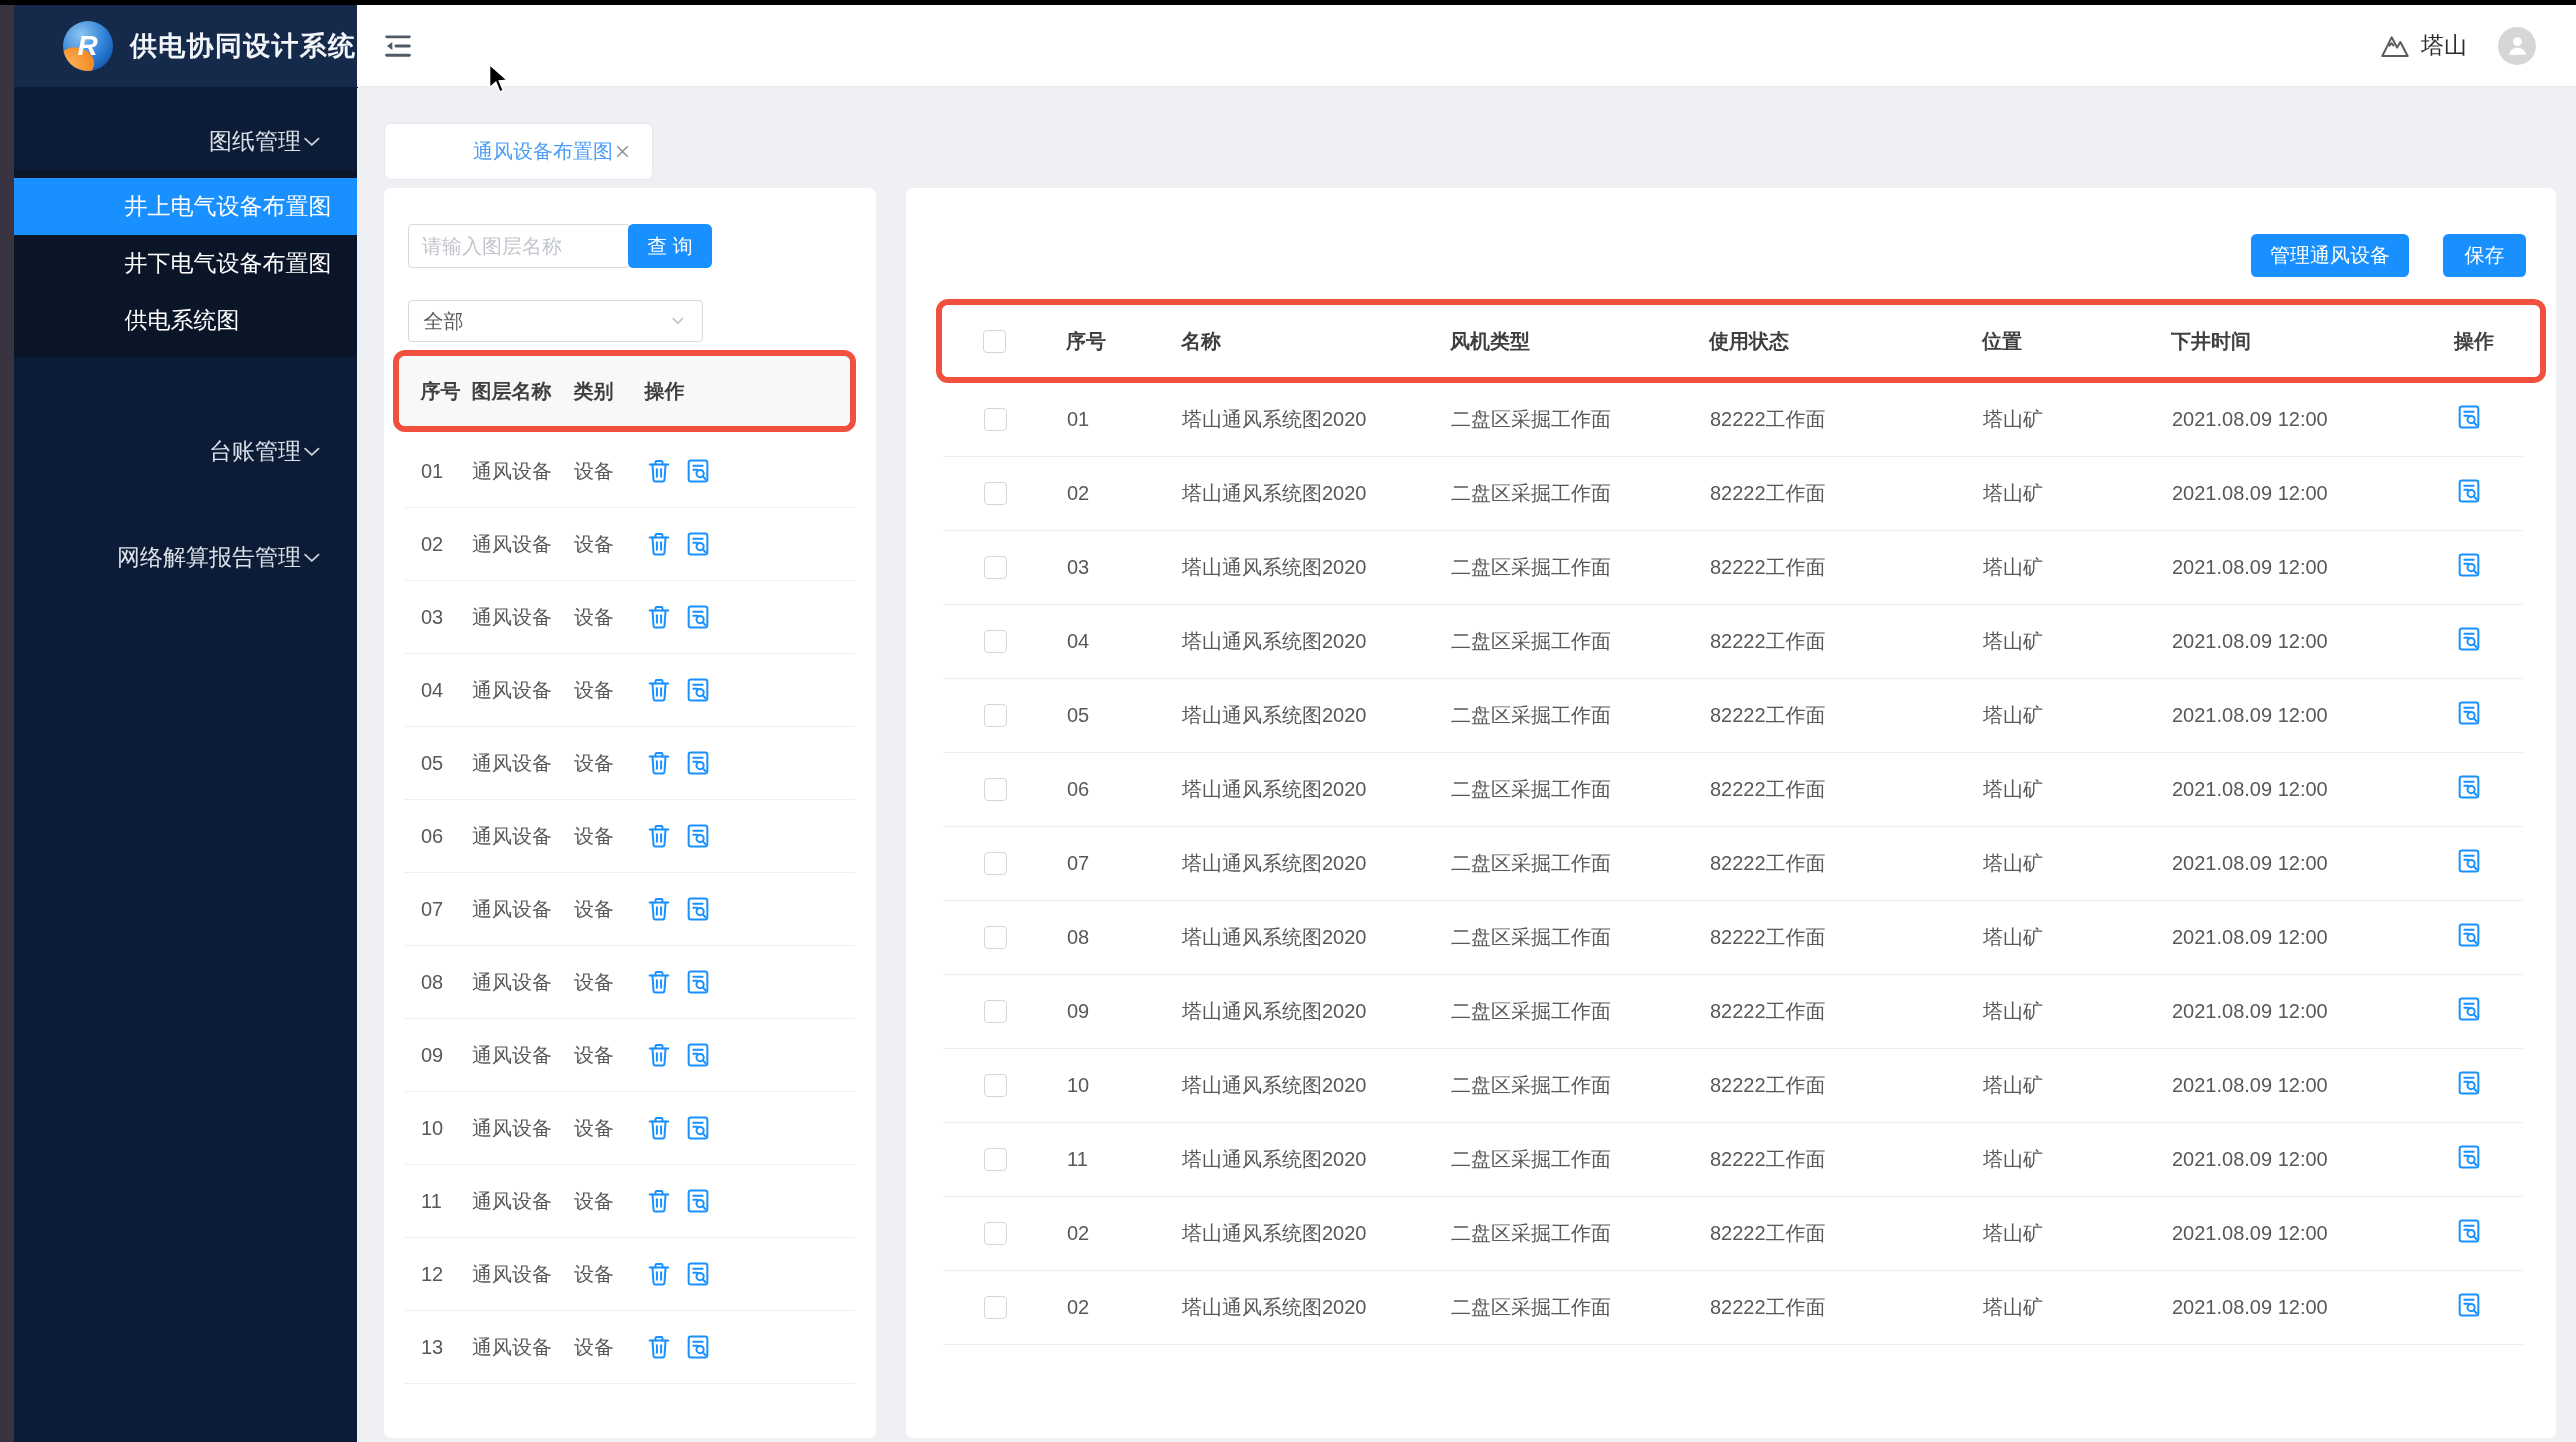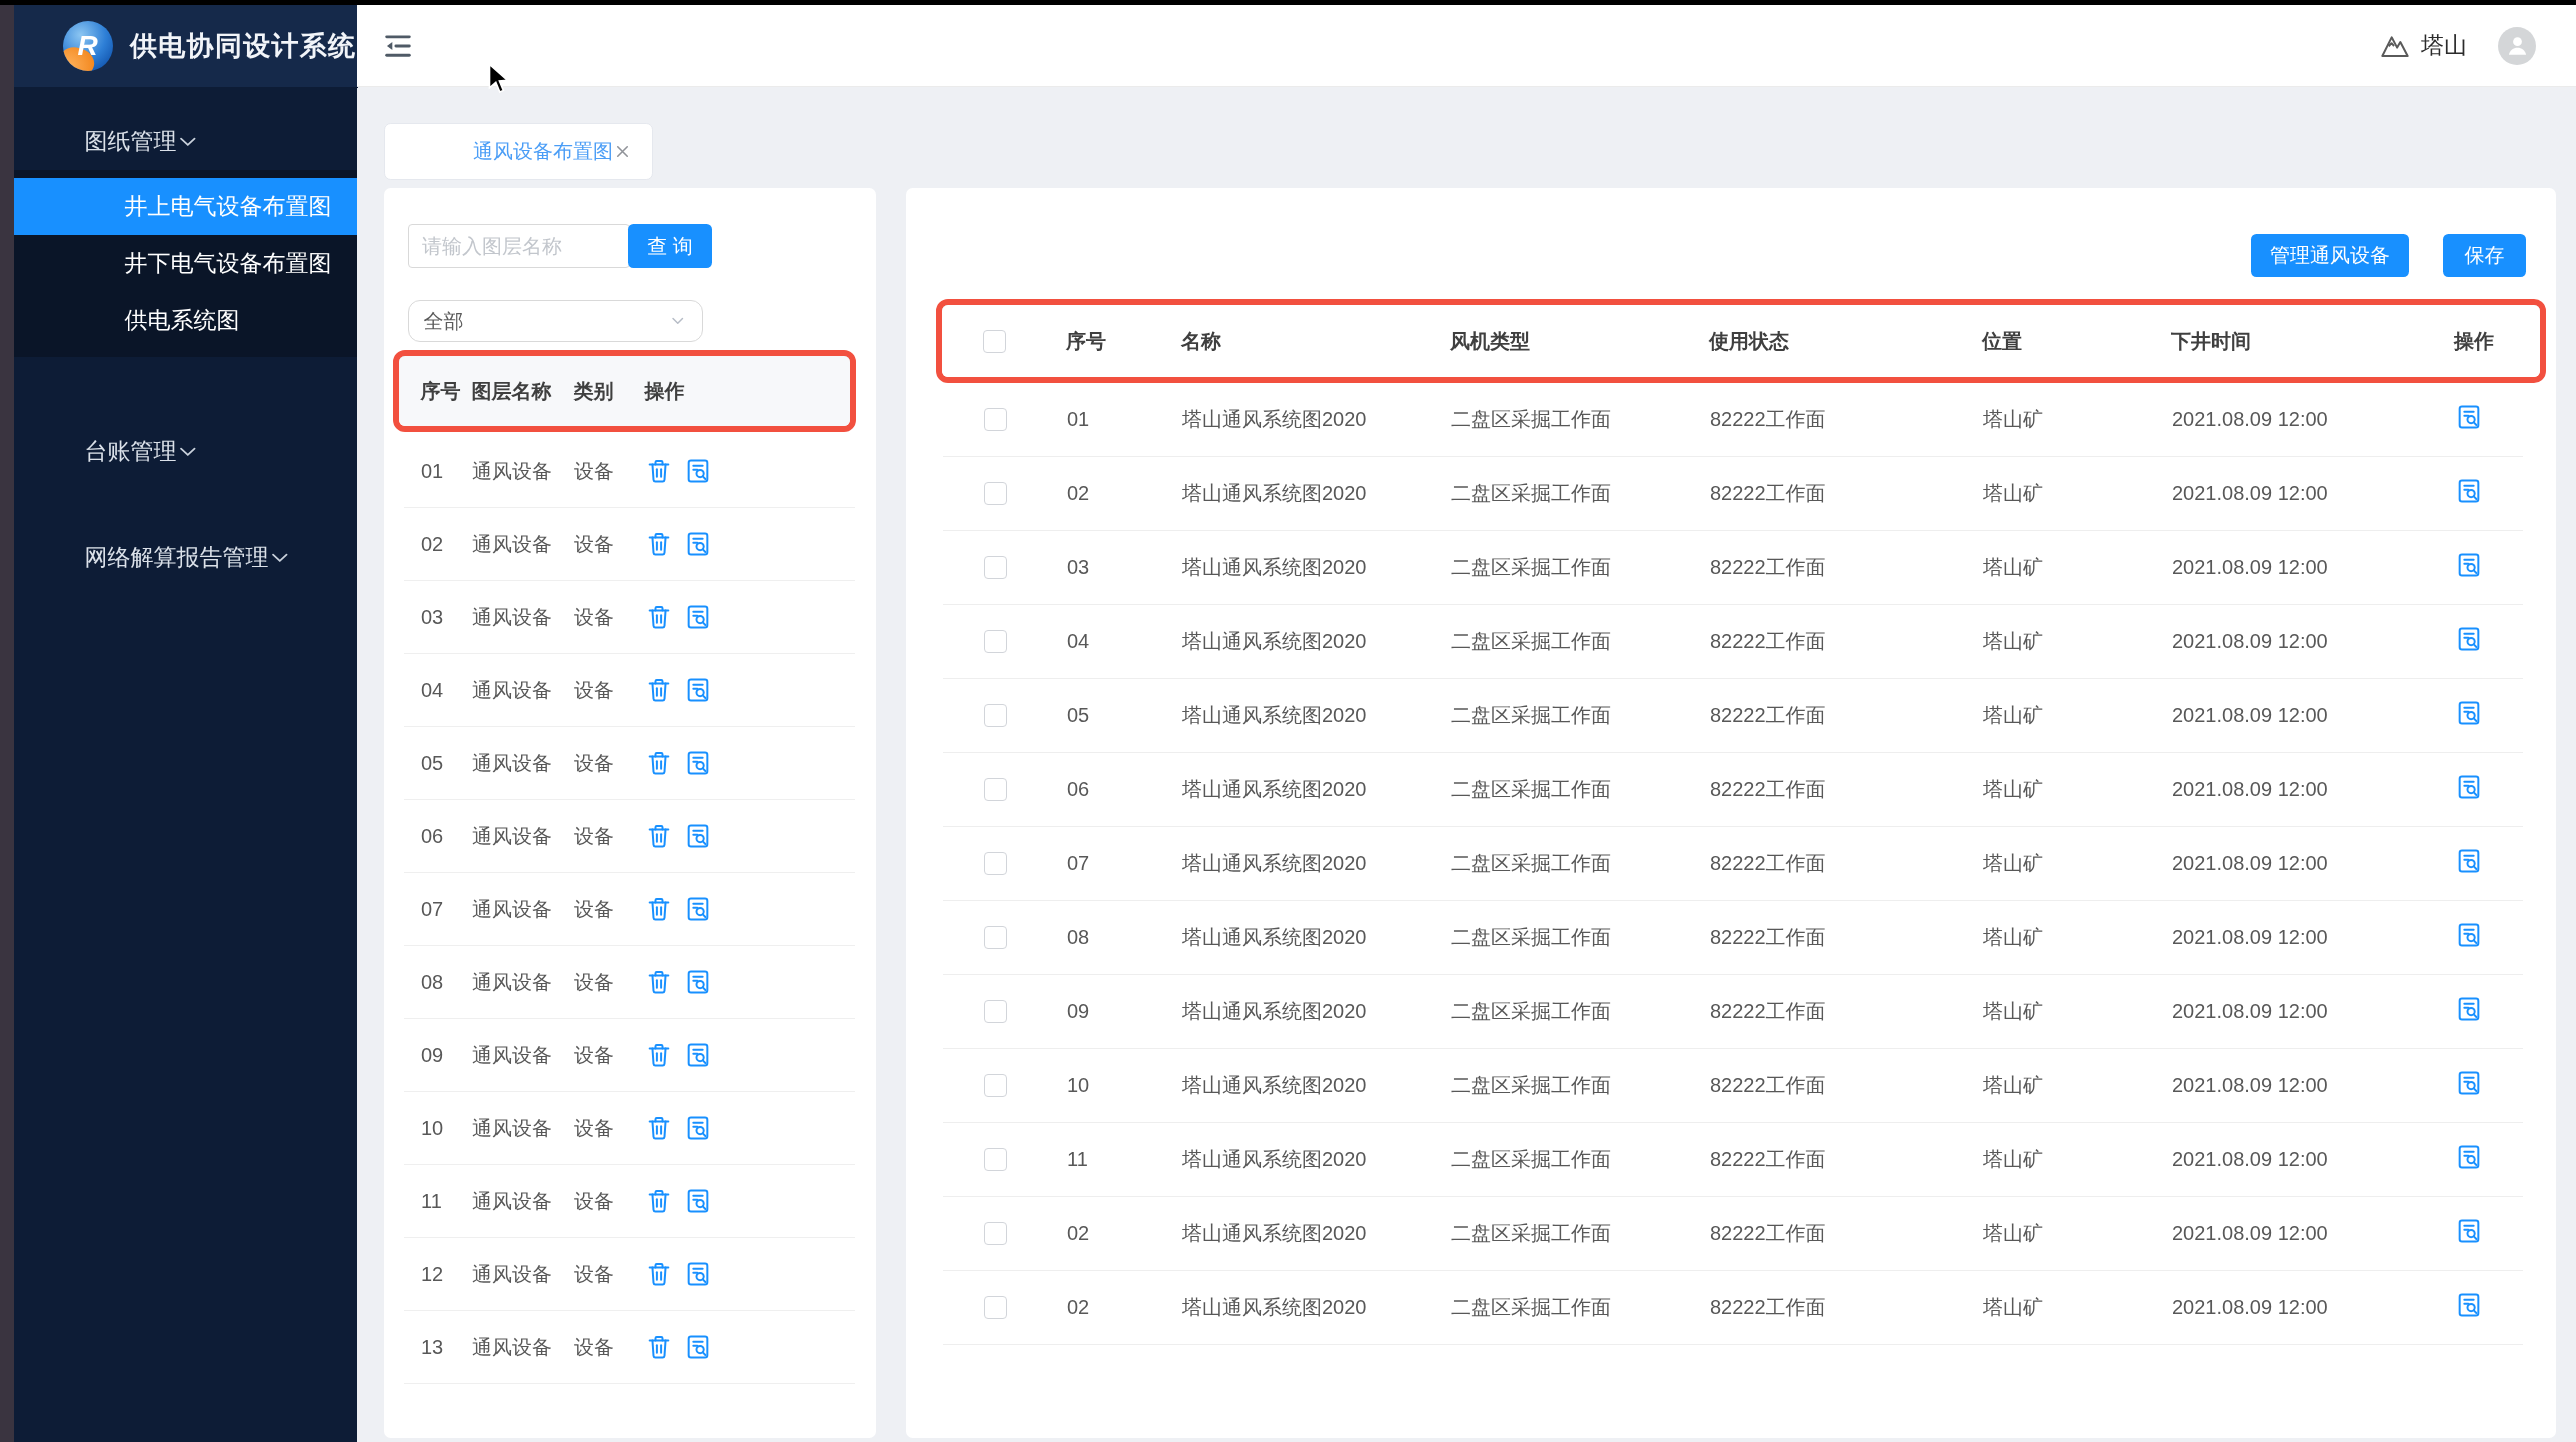--- a/index.html
+++ b/index.html
@@ -23,21 +23,21 @@
   .logo-area{height:82px;background:var(--side-logo);display:flex;align-items:center;padding-left:49px}
   .logo{position:relative;width:50px;height:50px;border-radius:50%;flex:0 0 50px;
     background:radial-gradient(circle at 35% 28%,#8cc6f2,#2e7fd6 52%,#0d4ea8 90%);
     display:flex;align-items:center;justify-content:center;overflow:hidden}
   .logo::after{content:"";position:absolute;left:-4px;bottom:-6.7px;width:35px;height:30px;
     background:radial-gradient(circle at 30% 70%,#ffb25c,#f07f12);border-radius:50% 50% 60% 40%;
     transform:rotate(18deg)}
   .logo span{position:relative;z-index:2;color:#fff;font-size:28px;font-weight:bold;font-style:italic}
   .app-title{color:#f2f5f9;font-size:27px;font-weight:bold;margin-left:17.5px;letter-spacing:1.3px}
   .menu{padding-top:25.6px}
-  .menu-item{height:57px;display:flex;align-items:center;justify-content:flex-start;
+  .menu-item{height:57px;display:flex;align-items:center;justify-content:flex-end;
     padding:0 35px 0 71px;color:#dbe1e9;font-size:23px;cursor:pointer}
   .menu-item .chev{width:21.6px;height:21.6px;flex:0 0 21.6px}
   .submenu{background:var(--side-sub);padding:8px 0 8px}
   .submenu-item{height:57px;line-height:57px;padding-left:111px;color:#ffffff;font-size:23px;cursor:pointer;
     white-space:nowrap}
   .submenu-item.active{background:var(--blue);color:#fff}
   .mi-backstage{margin-top:8px}
   .mi-ledger{margin-top:66px}
   .mi-network{margin-top:49px}
 
@@ -66,21 +66,21 @@
 
   
   .search-input{position:absolute;left:23.6px;top:36px;width:222px;height:44px;border:1.3px solid #d9d9d9;
     border-radius:4px;padding:0 13.5px;font-size:20px;color:#15803d;outline:none;
     font-family:"Liberation Sans","DejaVu Sans",sans-serif}
   .search-input::placeholder{color:#c2c6cc}
   .btn{background:var(--blue);color:#fff;border:none;border-radius:5.4px;font-size:20px;cursor:pointer;
     font-family:"Liberation Sans","DejaVu Sans",sans-serif}
   .search-btn{position:absolute;left:244px;top:36px;width:84px;height:44px}
   .select{position:absolute;left:23.6px;top:112px;width:295px;height:42px;border:1.3px solid #d9d9d9;
-    border-radius:12px;display:flex;align-items:center;justify-content:space-between;
+    border-radius:4px;display:flex;align-items:center;justify-content:space-between;
     padding:0 15px;font-size:20px;color:#5a5a5a;cursor:pointer;background:#fff}
   .select .chev{width:17.5px;height:17.5px}
 
   .red-box{position:absolute;border:6.7px solid var(--red);border-radius:12px;
     box-shadow:inset 0 9.4px 9.4px -5.4px rgba(30,30,30,.5);overflow:hidden}
   .red-left{left:8.8px;top:162px;width:463px;height:82px}
   .red-main{left:30px;top:111px;width:1610px;height:84px}
 
   .lgrid{display:grid;grid-template-columns:51px 102px 71px auto;align-items:center}
   .ltable-header{height:100%;background:#f7f8fa;padding-left:4.7px;font-size:20px;font-weight:bold;color:var(--hdr-txt)}

